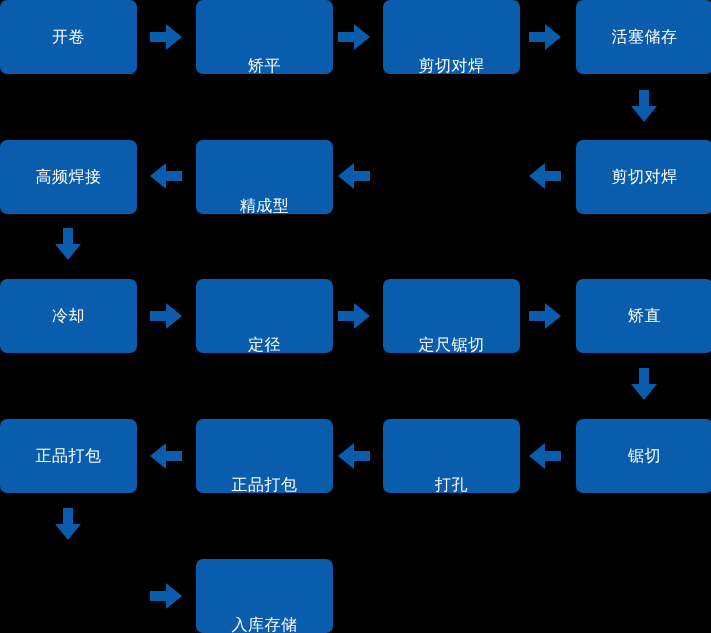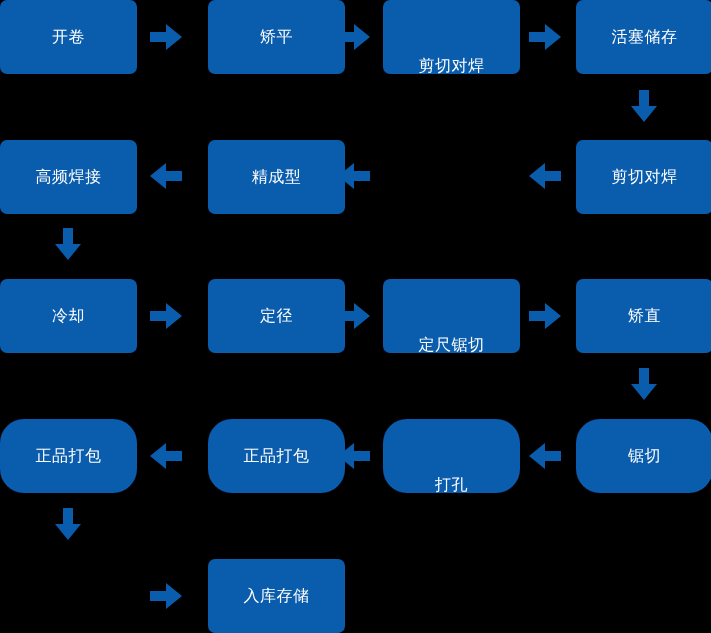--- a/index.html
+++ b/index.html
@@ -34,28 +34,28 @@
     color: #ffffff;
     font-size: 16px;
     line-height: 1;
     letter-spacing: 0.5px;
     font-weight: 400;
     white-space: nowrap;
     text-align: center;
   }
   
   .c0 { left: 0px; }
-  .c1 { left: 208px; }
+  .c1 { left: 196px; align-items: flex-end; }
   .c2 { left: 383px; align-items: flex-end; }
   .c3 { left: 576px; }
   
   .r0 { top: 0px; }
   .r1 { top: 140px; font-family: Liberation Serif, serif; }
   .r2 { top: 279px; }
-  .r3 { top: 419px; border-radius: 24px; }
+  .r3 { top: 419px; }
   .r4 { top: 559px; }
 
   
   .arrow {
     position: absolute;
   }
   .arrow svg { display: block; }
 
   
   .ah {

